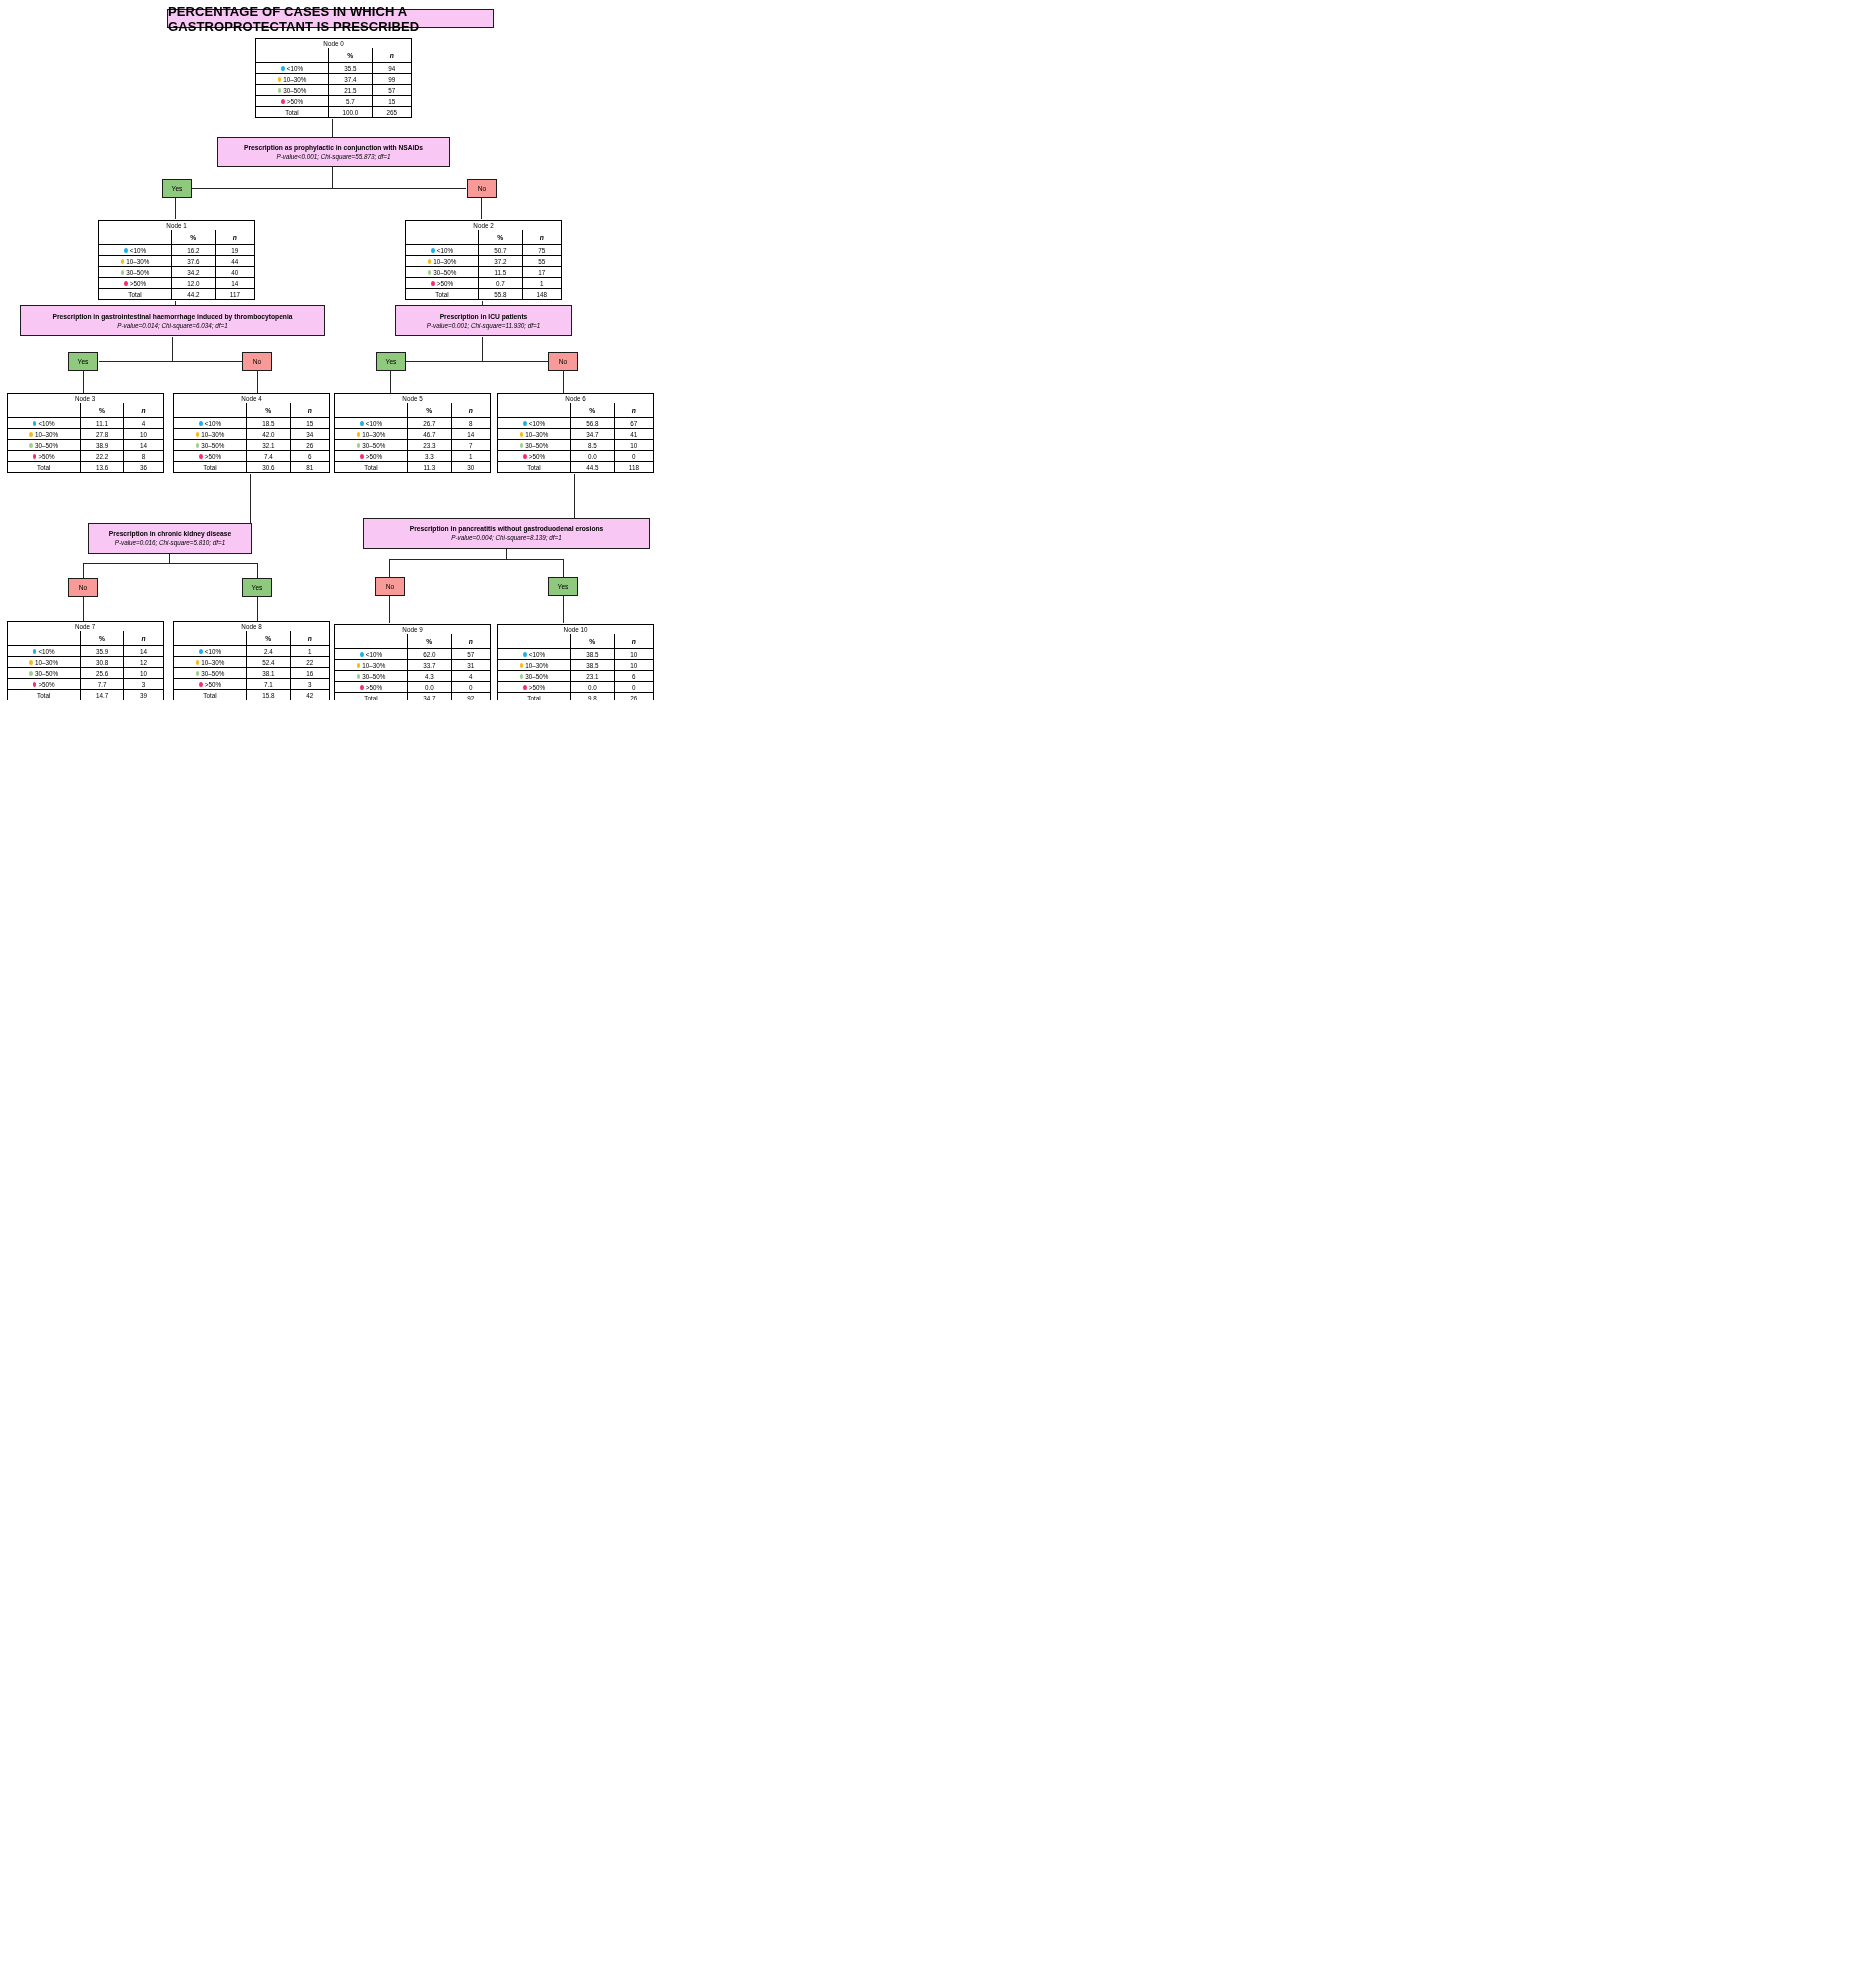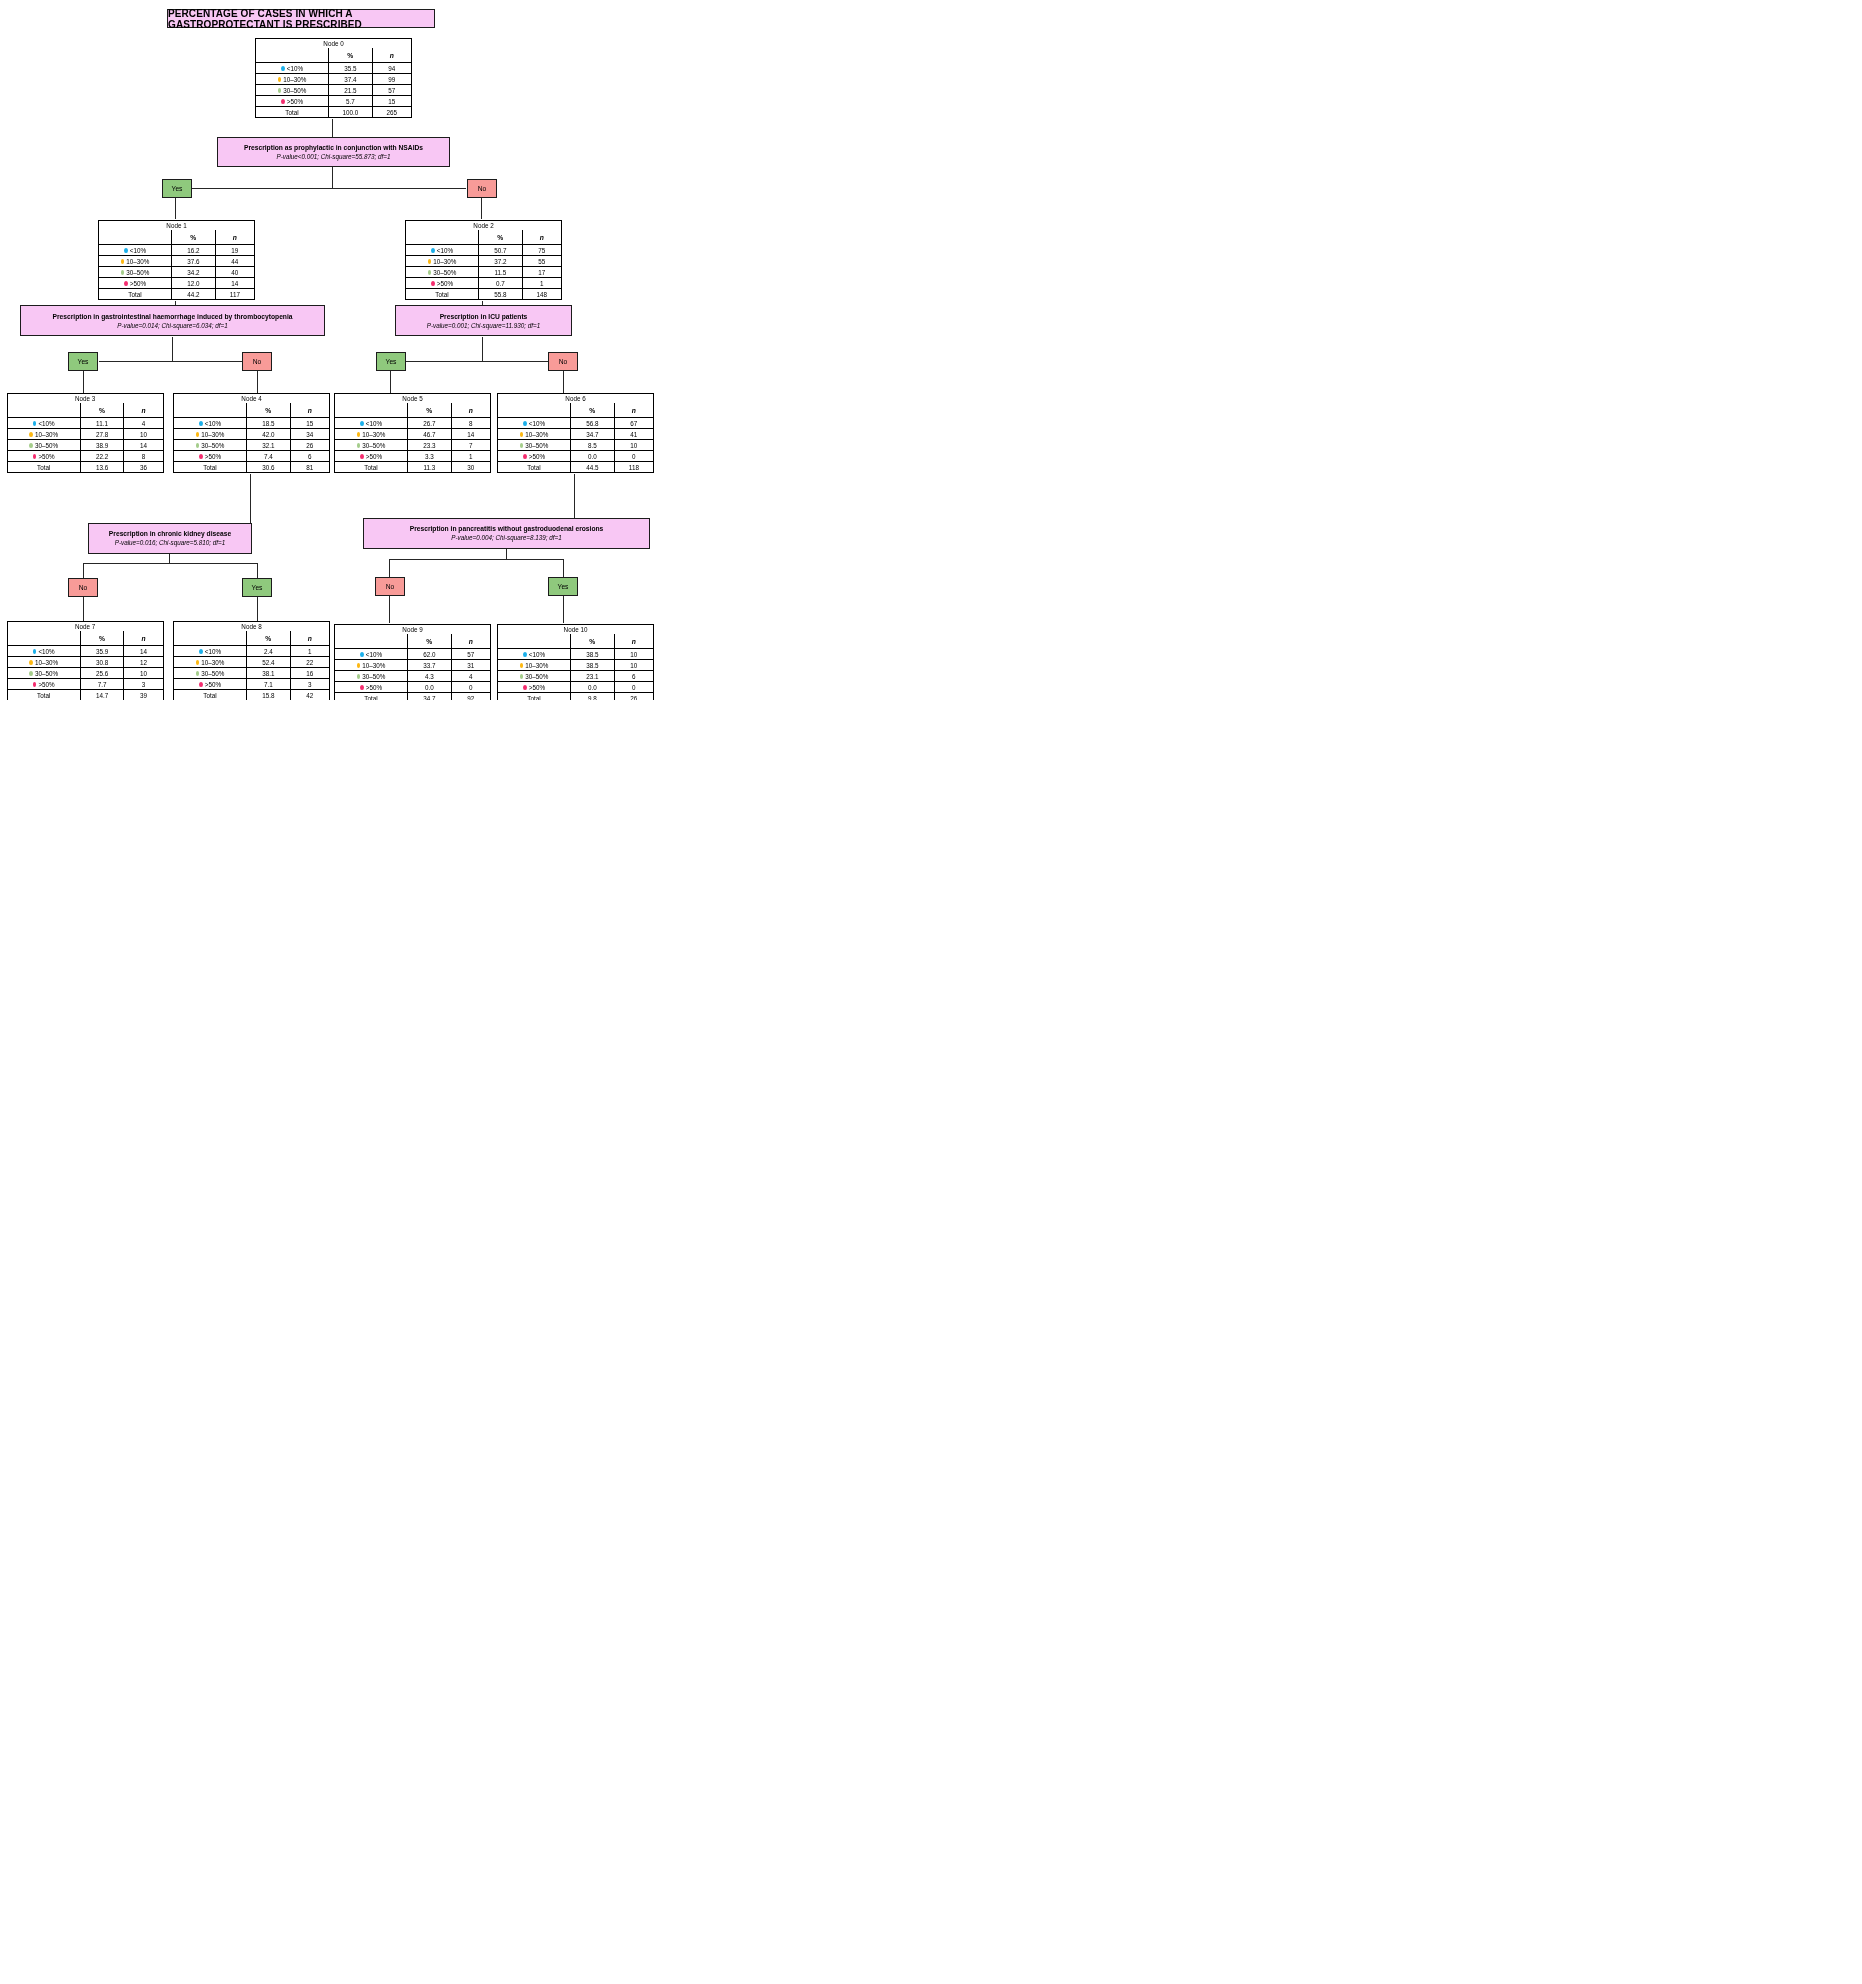--- a/index.html
+++ b/index.html
@@ -1,21 +1,21 @@
 <!DOCTYPE html>
 <html style="font-size:7.2px"><head>
 <meta charset="utf-8">
 <style>
   html,body{margin:0;padding:0;background:#ffffff}
   .canvas{position:relative;width:657px;height:700px;background:#fff;overflow:hidden;
           font-family:"Liberation Sans",sans-serif;color:#000}
   .ln{position:absolute;background:#262626}
-  .titlebox{position:absolute;left:167px;top:9px;width:268px;height:19.3px;box-sizing:border-box;
+  .titlebox{position:absolute;left:167px;top:9px;width:327px;height:19.3px;box-sizing:border-box;
             background:#f8c7f4;border:1.3px solid #1c1c1c;display:flex;align-items:center;
-            justify-content:center;font-weight:bold;font-size:10px;letter-spacing:0.1px}
+            justify-content:center;font-weight:bold;font-size:13px;letter-spacing:0.1px}
   .split{position:absolute;background:#f8c7f4;border:1.3px solid #1c1c1c;box-sizing:border-box;
          display:flex;flex-direction:column;align-items:center;justify-content:center;
          text-align:center;gap:1.3px;padding:0.9px 2.7px}
   .split .q{font-weight:bold;font-size:6.7px;line-height:1.15}
   .split .s{font-style:italic;font-size:6.3px}
   .branch{position:absolute;width:30px;height:19px;box-sizing:border-box;border:0.9px solid #1c1c1c;
           display:flex;align-items:center;justify-content:center;font-size:6.7px}
   .yes{background:#8fc97d}
   .no{background:#f89b98}
   .node{position:absolute;width:157px;box-sizing:border-box;border:0.9px solid #000;background:#fff}

